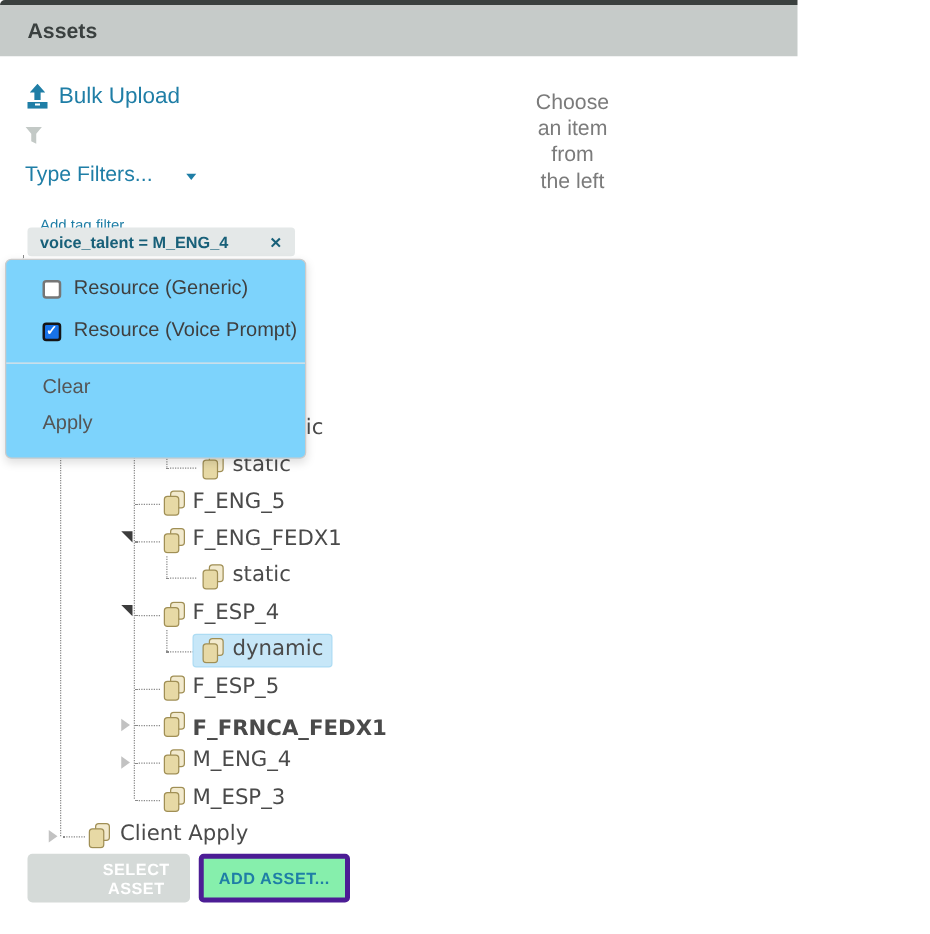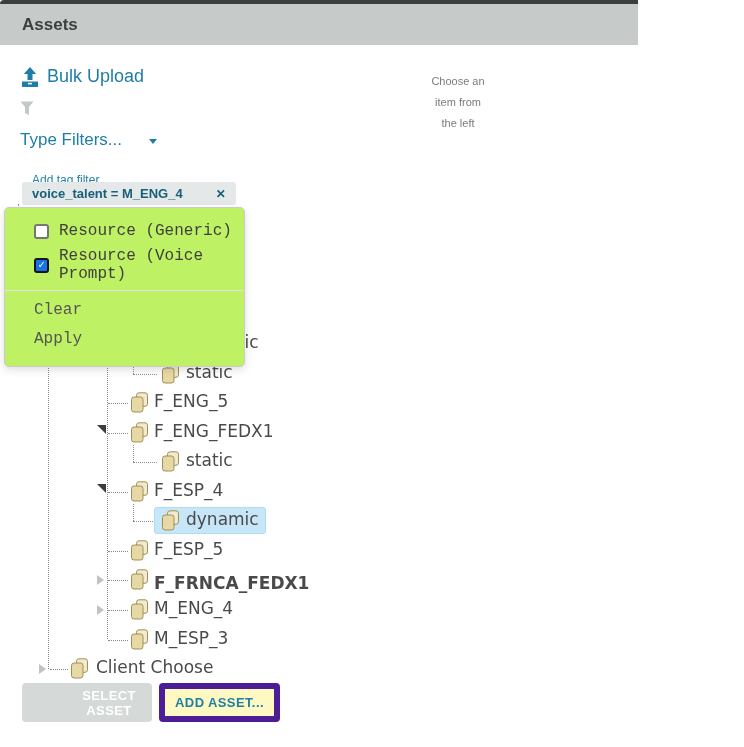--- a/index.html
+++ b/index.html
@@ -26,33 +26,33 @@
   .tree { position:absolute; left:0; top:0; width:430px; height:747px; }
   .dotline-v { position:absolute; width:0; border-left:1px dotted #8a8a8a; }
   .dotline-h { position:absolute; height:0; border-top:1px dotted #8a8a8a; }
   .tree-label { position:absolute; font-family:"DejaVu Sans", sans-serif; font-size:17px; color:#4a4a4a; white-space:nowrap; cursor:pointer; }
   .tree-icon { position:absolute; }
   .exp-open { position:absolute; width:0; height:0; border-top:9px solid #3c3c3c; border-left:9px solid transparent; cursor:pointer; }
   .exp-closed { position:absolute; width:0; height:0; border-left:7px solid #c2c2c2; border-top:5px solid transparent; border-bottom:5px solid transparent; cursor:pointer; }
   .sel-hl { position:absolute; background:#c7e7f8; border:1px solid #addcf3; border-radius:3px; }
 
   
-  .menu { position:absolute; left:4px; top:207px; width:241px; height:160px; background:#bef264; border:1px solid #cbcbcb; border-radius:5px; box-shadow:0 3px 8px rgba(0,0,0,0.13); z-index:20;font-family:Liberation Mono, monospace; }
+  .menu { position:absolute; left:4px; top:207px; width:241px; height:160px; background:#7dd3fc; border:1px solid #cbcbcb; border-radius:5px; box-shadow:0 3px 8px rgba(0,0,0,0.13); z-index:20; }
   .menu .opt { display:flex; align-items:center; gap:10px; padding-left:29px; margin-top:12px; height:22px; cursor:pointer; }
   .menu .opt-label { font-size:16px; color:#3f3f3f; }
   .cb { width:15px; height:15px; border-radius:3px; flex:0 0 15px; }
   .cb-off { border:2px solid #767676; background:#fff; }
   .cb-on { border:2px solid #151515; background:#1873e8; color:#fff; font-size:11px; font-weight:bold; display:flex; align-items:center; justify-content:center; line-height:1; }
   .menu .divider { border-top:1px solid #e3e3e3; margin-top:14px; }
   .menu .action { font-size:16px; color:#555; padding-left:29px; margin-top:10px; height:19px; cursor:pointer; }
 
-  .placeholder { position:absolute; left:427px; top:71px; width:62px; text-align:center; font-size:11px; line-height:21px; color:#7b7b7b; }
+  .placeholder { position:absolute; left:427px; top:71px; width:62px; text-align:center; font-size:17px; line-height:21px; color:#7b7b7b; }
 
   .btn-select { position:absolute; left:22px; top:683px; width:130px; height:39px; background:#d5dad8; border:none; border-radius:4px; color:#fff; font-family:"Liberation Sans", sans-serif; font-size:13px; font-weight:bold; letter-spacing:0.4px;padding-left:44px; }
-  .btn-add { position:absolute; left:159px; top:683px; width:121px; height:39px; background:#fef9c3; border:6px solid #4c1d95; border-radius:4px; color:#1f7ea6; font-family:"Liberation Sans", sans-serif; font-size:13px; font-weight:bold; letter-spacing:0.4px; cursor:pointer; }
+  .btn-add { position:absolute; left:159px; top:683px; width:121px; height:39px; background:#86efac; border:4px solid #4c1d95; border-radius:4px; color:#1f7ea6; font-family:"Liberation Sans", sans-serif; font-size:13px; font-weight:bold; letter-spacing:0.4px; cursor:pointer; }
 </style>
 </head>
 <body>
 
 <div class="modal">
   <div class="topbar"></div>
 
   <div class="header">
     <span class="title">Assets</span>
     <span class="close">✕</span>
@@ -165,21 +165,21 @@
           <rect x="6.5" y="0.8" width="11" height="13.5" rx="2.5" fill="#f2eace" stroke="#a08f55"></rect>
           <rect x="1.5" y="5" width="11.5" height="15" rx="2.5" fill="#e7d9a5" stroke="#a08f55"></rect>
         </svg></span>
       <span class="tree-label" style="left: 154px; top: 628px;">M_ESP_3</span>
       <div class="dotline-h" style="left: 50px; top: 669px; width: 18px;"></div>
       <div class="exp-closed" style="left: 39px; top: 664px;"></div>
       <span class="tree-icon" style="left: 70px; top: 658px;"><svg width="19" height="21" viewBox="0 0 19 21">
           <rect x="6.5" y="0.8" width="11" height="13.5" rx="2.5" fill="#f2eace" stroke="#a08f55"></rect>
           <rect x="1.5" y="5" width="11.5" height="15" rx="2.5" fill="#e7d9a5" stroke="#a08f55"></rect>
         </svg></span>
-      <span class="tree-label" style="left: 96px; top: 657px;">Client Choose</span>
+      <span class="tree-label" style="left: 96px; top: 657px;">Client Apply</span>
     </div>
 
   <div class="menu">
     <div id="menu-options">
         <div class="opt">
           <span class="cb cb-off"></span>
           <span class="opt-label">Resource (Generic)</span>
         </div>
         <div class="opt">
           <span class="cb cb-on">✓</span>

